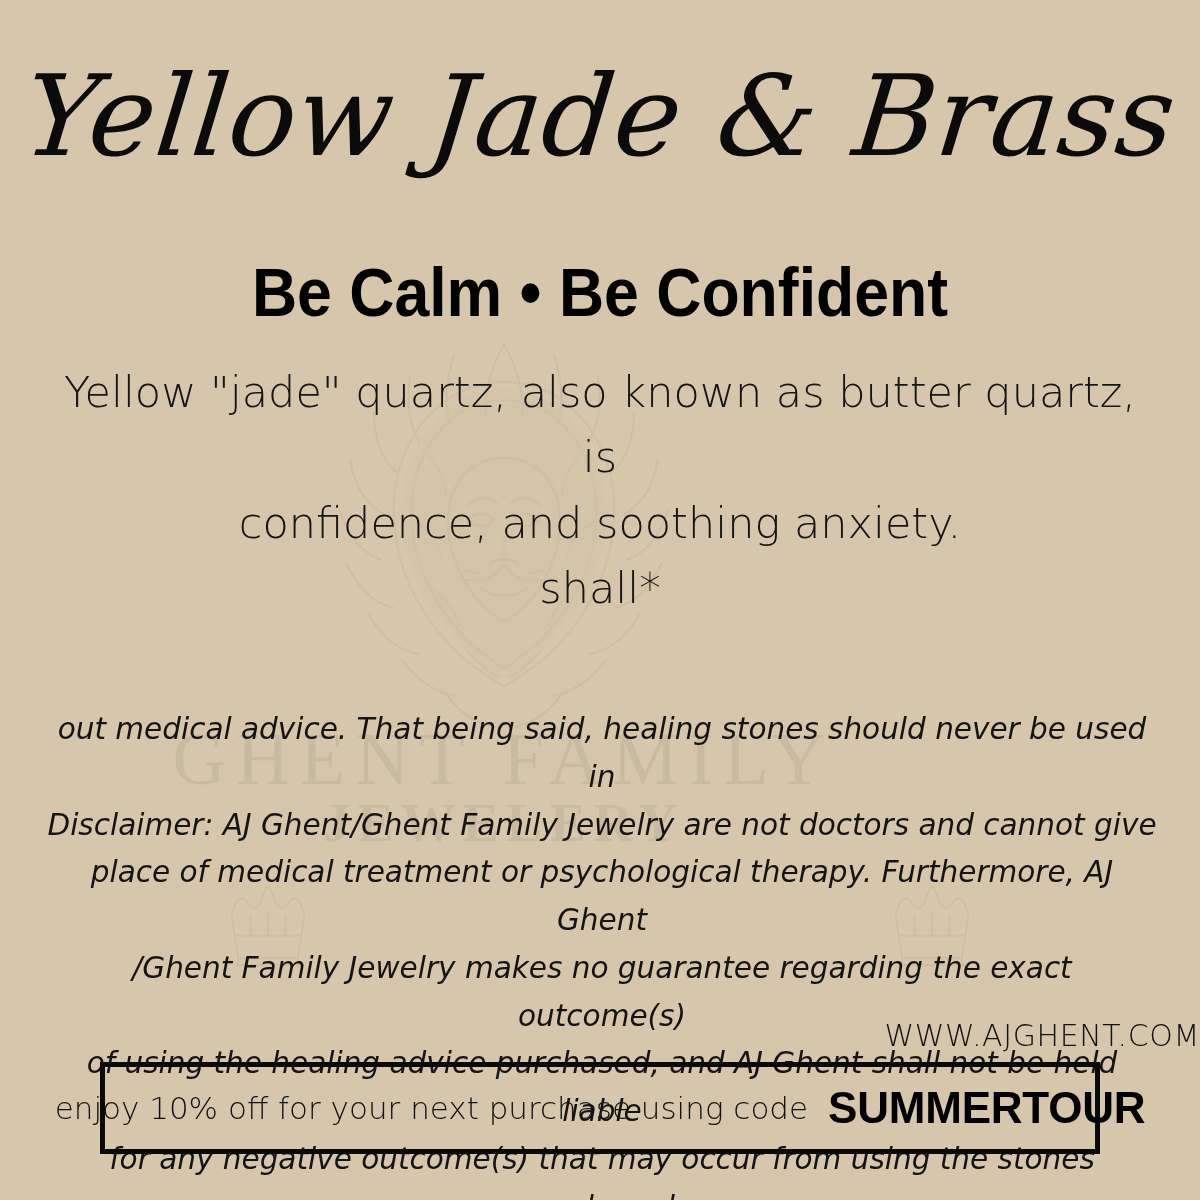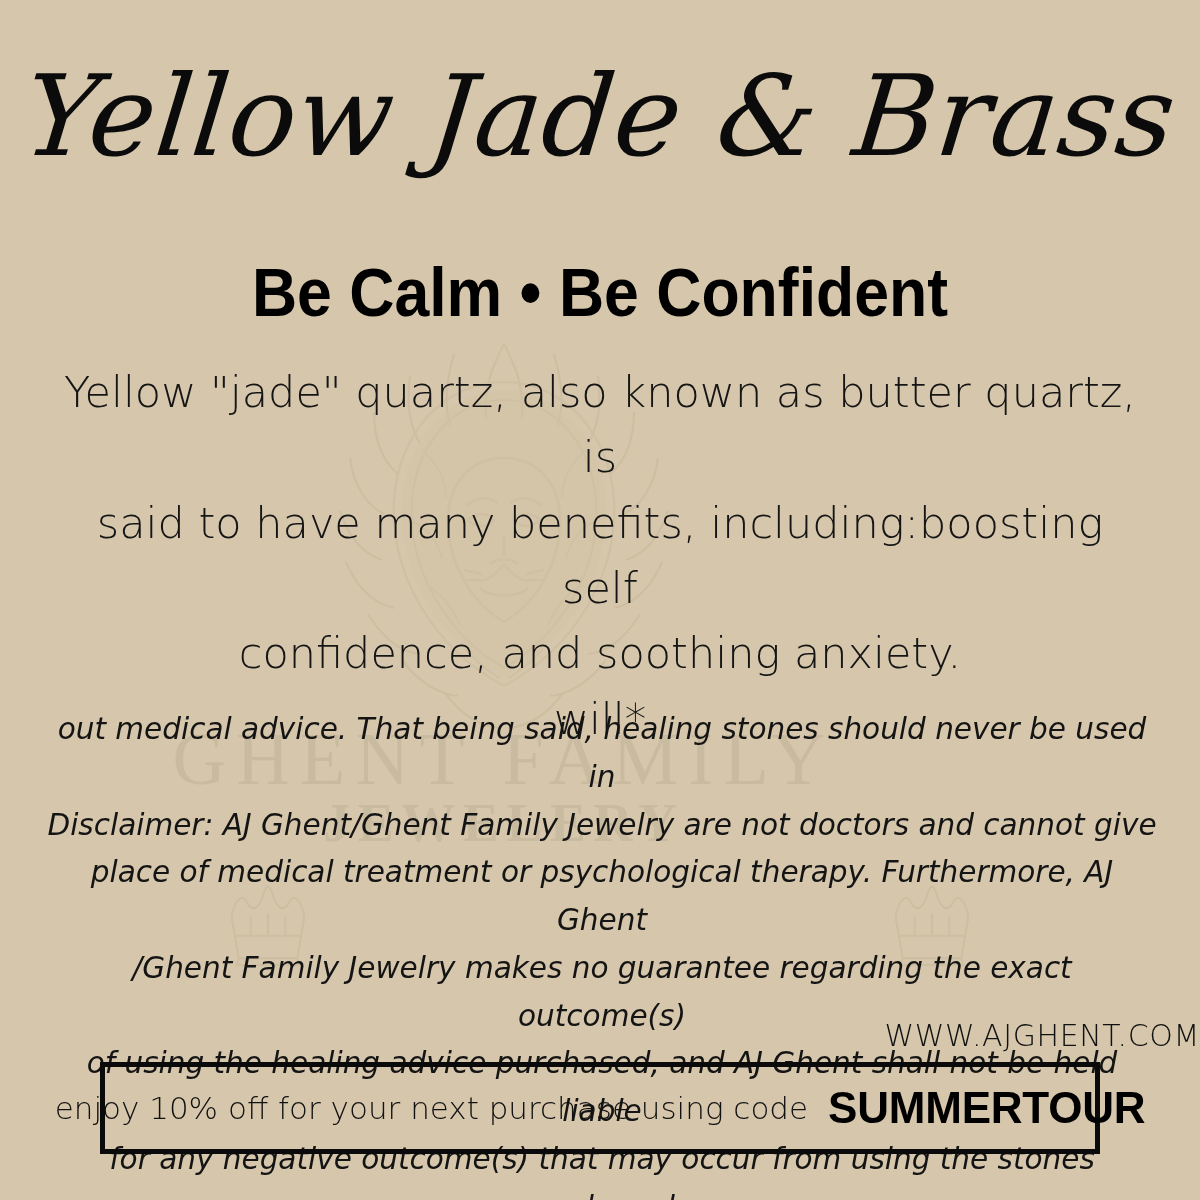--- a/index.html
+++ b/index.html
@@ -278,23 +278,22 @@
   </div>
 
   <div id="content">
 
     <div class="title">Yellow Jade &amp; Brass</div>
 
     <div class="subtitle">Be Calm •  Be Confident</div>
 
     <div class="body-copy">
       <span class="line">Yellow "jade" quartz, also known as butter quartz, is</span>
-      <span class="line">said to have many benefits, including:boosting self</span>
       <span class="line">confidence, and soothing anxiety.</span>
-      <span class="line">will*</span>
+      <span class="line">shall*</span>
     </div>
 
     <div class="disclaimer">
       <span class="line">out medical advice. That being said, healing stones should never be used in</span>
       <span class="line">Disclaimer: AJ Ghent/Ghent Family Jewelry are not  doctors and cannot give</span>
       <span class="line">place of medical treatment or psychological therapy. Furthermore, AJ Ghent</span>
       <span class="line">/Ghent Family Jewelry makes no guarantee regarding the exact outcome(s)</span>
       <span class="line">of using the healing advice purchased, and AJ Ghent shall not be held liable</span>
       <span class="line">for any negative outcome(s) that may occur from using the stones purchased.</span>
     </div>

